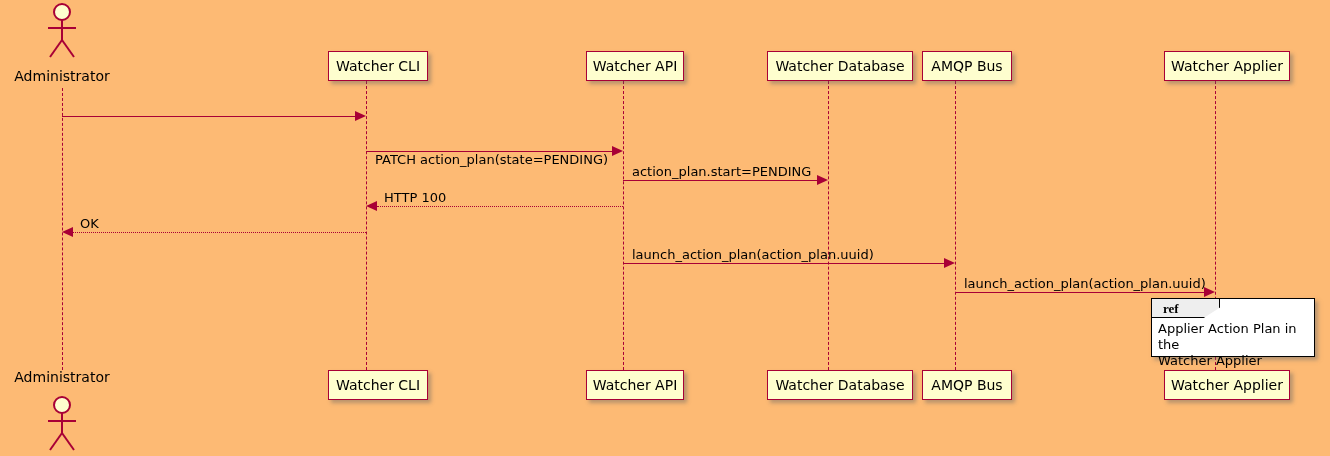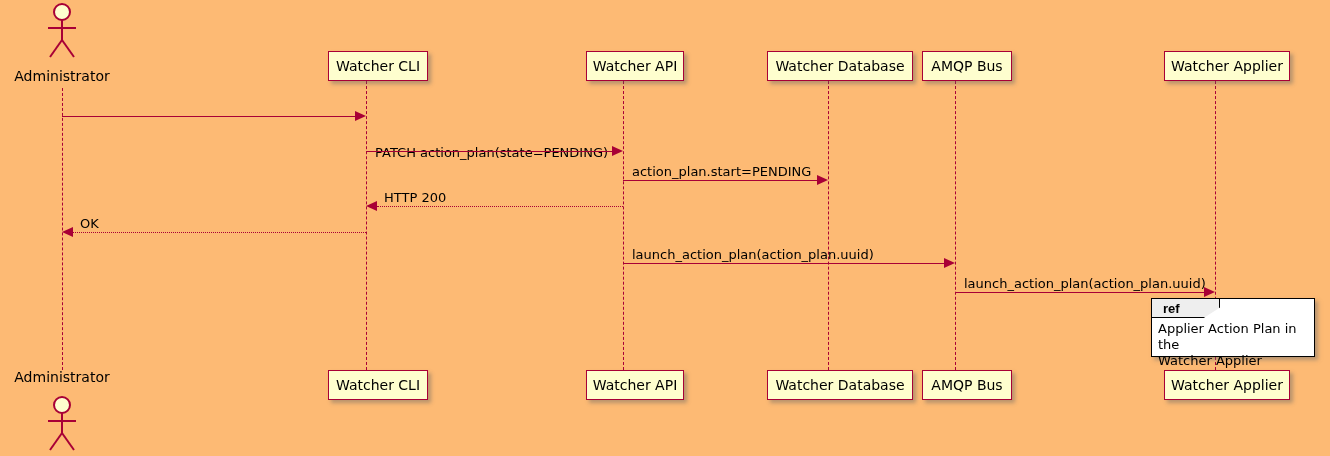--- a/index.html
+++ b/index.html
@@ -102,21 +102,21 @@
     background: #EEEEEE;
     border-right: 1.5px solid #000000;
     border-bottom: 1.5px solid #000000;
     -webkit-clip-path: polygon(0 0, 100% 0, 100% 45%, 76% 100%, 0 100%);
     clip-path: polygon(0 0, 100% 0, 100% 45%, 76% 100%, 0 100%);
     font-size: 13px;
     font-weight: bold;
     line-height: 19px;
     padding-left: 11px;
     color: #000000;
-    font-family: Liberation Sans, sans-serif;
+    font-family: Liberation Serif, serif;
   }
   .ref-text {
     position: absolute;
     left: 6px;
     top: 22px;
     right: 4px;
     font-size: 13px;
     line-height: 16px;
     color: #000000;
   }
@@ -160,29 +160,29 @@
     <span>AMQP Bus</span>
   </div>
 
   <div class="participant" style="left:1152px; top:51px; width:126px;">
     <span>Watcher Applier</span>
   </div>
 
   <div class="msg-line" style="left:62px; top:116px; width:293px;"></div>
   <div class="arrowhead right" style="left:355px; top:111px;"></div>
 
-  <div class="msg-label" style="left:375px; top:145px;">PATCH action_plan(state=PENDING)</div>
+  <div class="msg-label" style="left:375px; top:152px;">PATCH action_plan(state=PENDING)</div>
   <div class="msg-line" style="left:366px; top:151px; width:246px;"></div>
   <div class="arrowhead right" style="left:612px; top:146px;"></div>
 
   <div class="msg-label" style="left:632px; top:164px;">action_plan.start=PENDING</div>
   <div class="msg-line" style="left:623px; top:180px; width:194px;"></div>
   <div class="arrowhead right" style="left:817px; top:175px;"></div>
 
-  <div class="msg-label" style="left:384px; top:190px;">HTTP 200</div>
+  <div class="msg-label" style="left:384px; top:190px;">HTTP 100</div>
   <div class="msg-line dotted" style="left:377px; top:206px; width:246px;"></div>
   <div class="arrowhead left" style="left:366px; top:201px;"></div>
 
   <div class="msg-label" style="left:80px; top:216px;">OK</div>
   <div class="msg-line dotted" style="left:73px; top:232px; width:293px;"></div>
   <div class="arrowhead left" style="left:62px; top:227px;"></div>
 
   <div class="msg-label" style="left:632px; top:247px;">launch_action_plan(action_plan.uuid)</div>
   <div class="msg-line" style="left:623px; top:263px; width:321px;"></div>
   <div class="arrowhead right" style="left:944px; top:258px;"></div>

